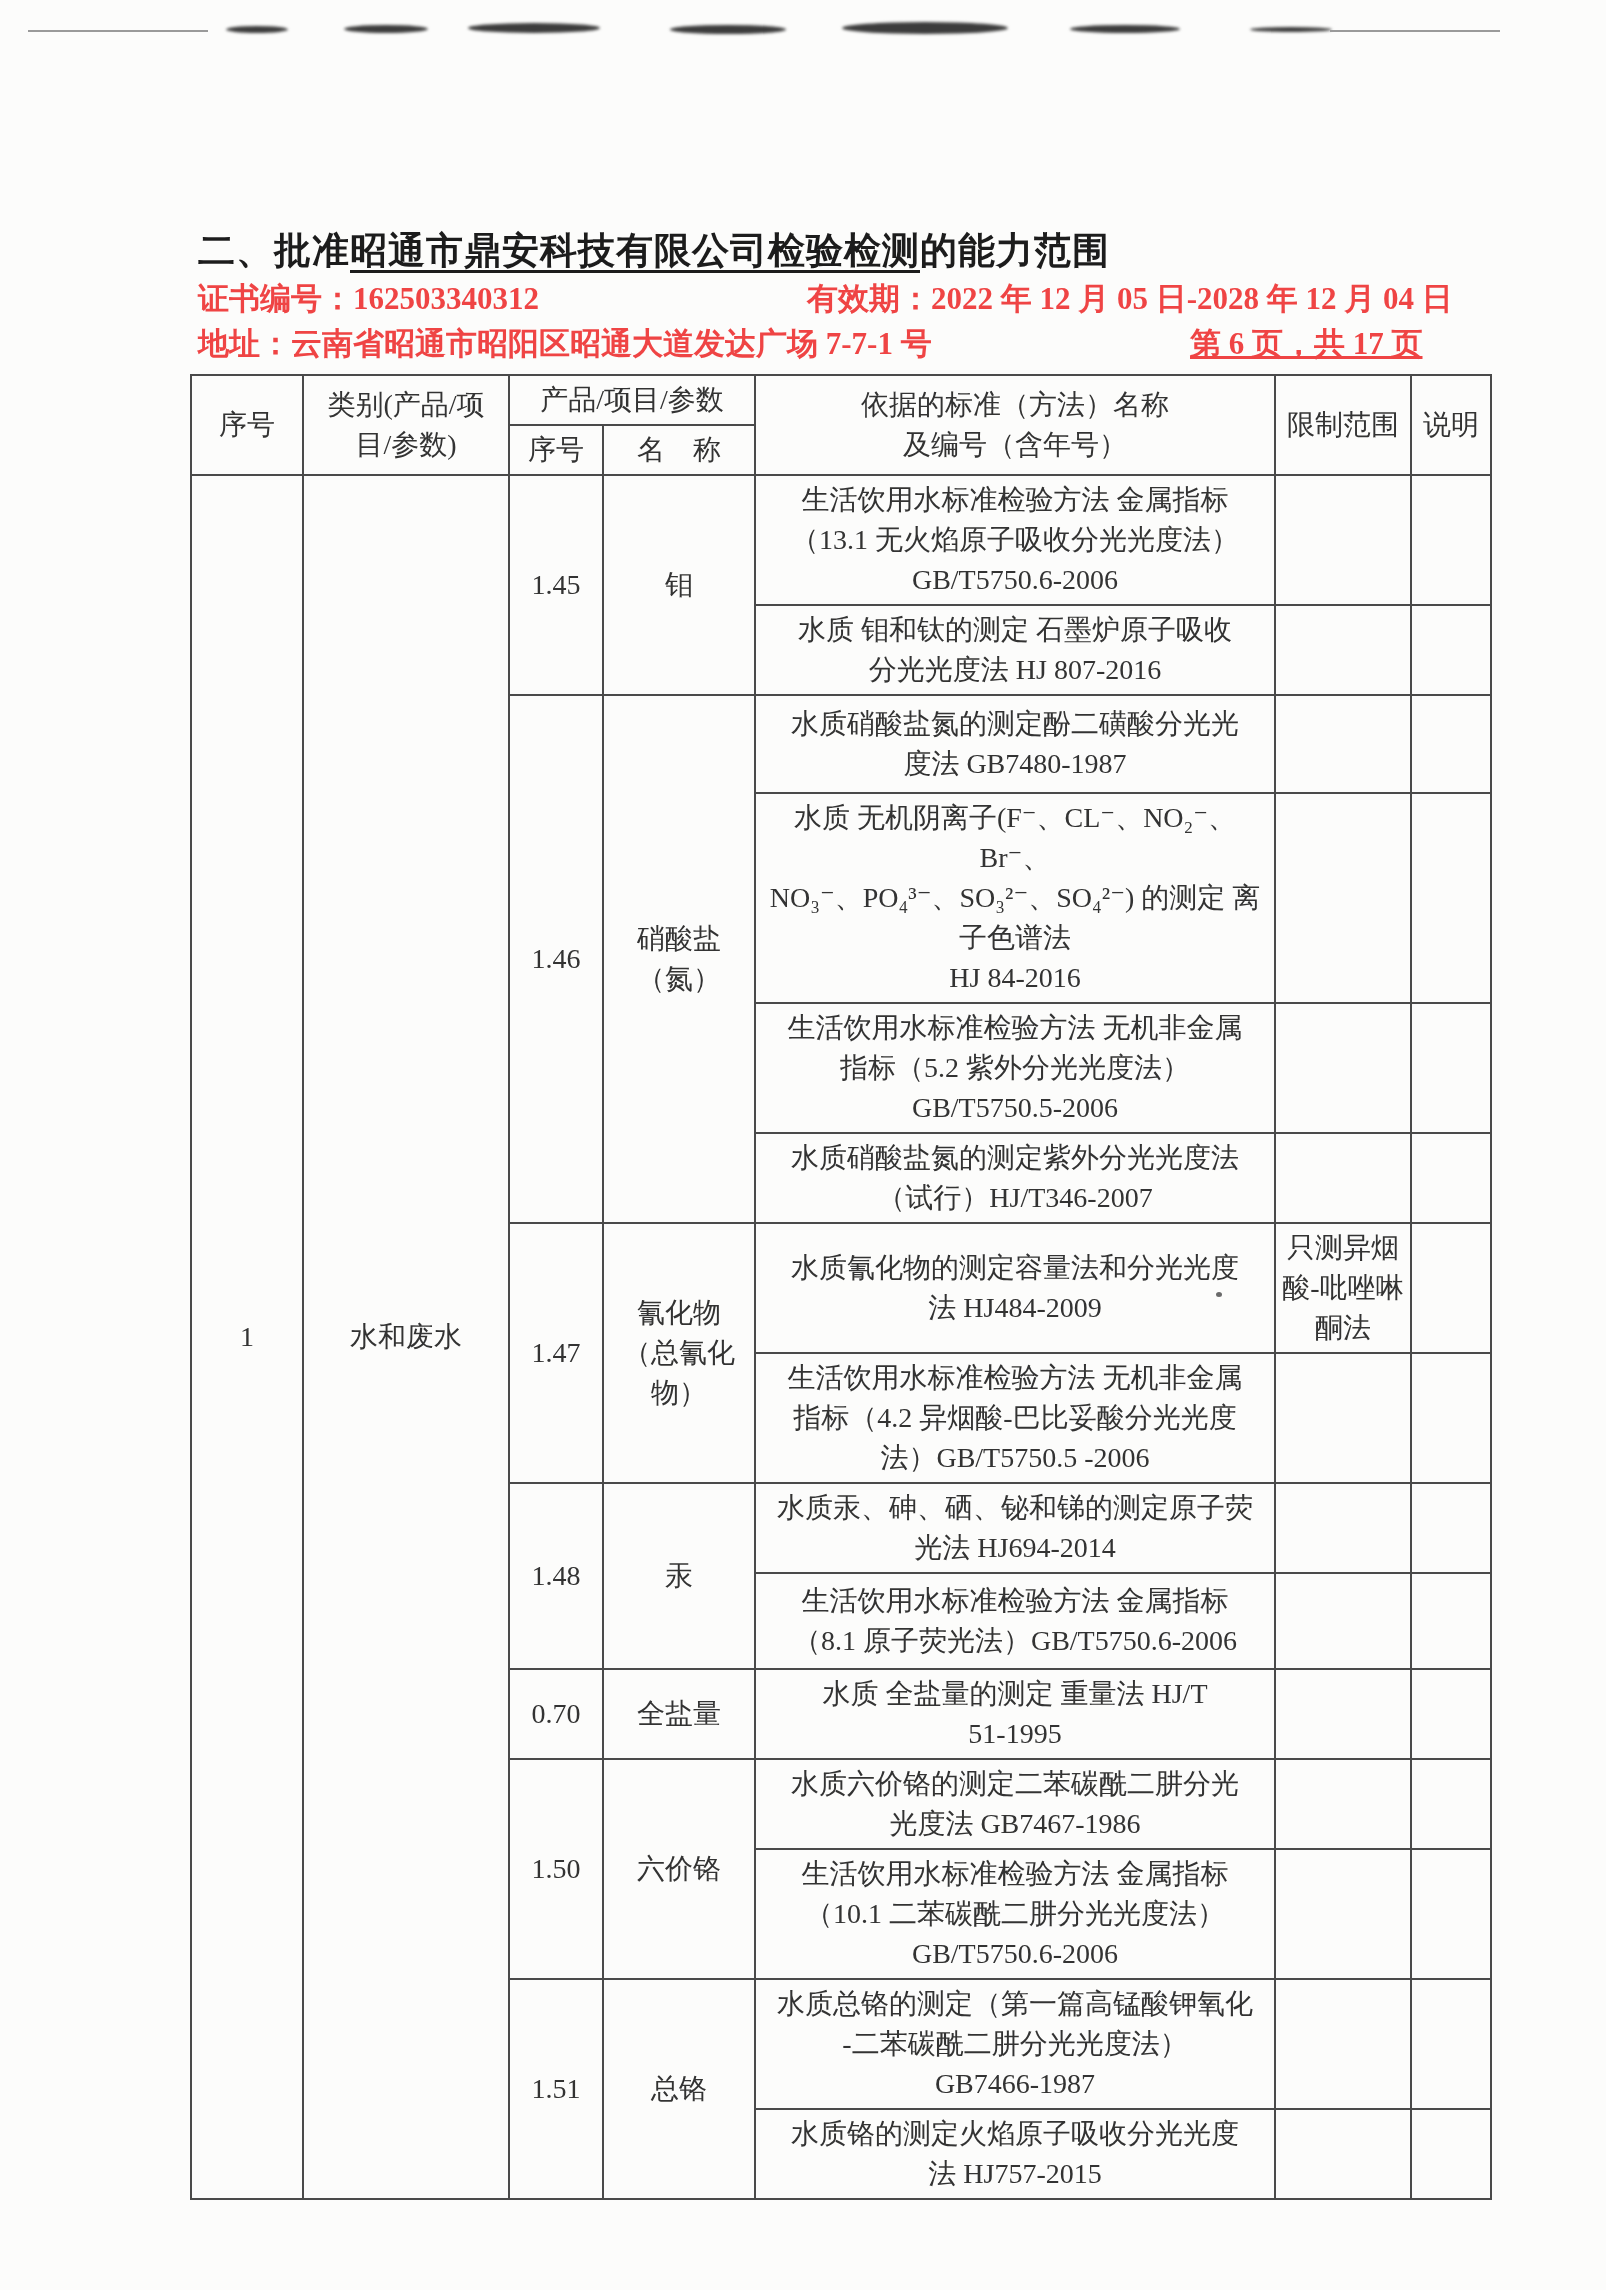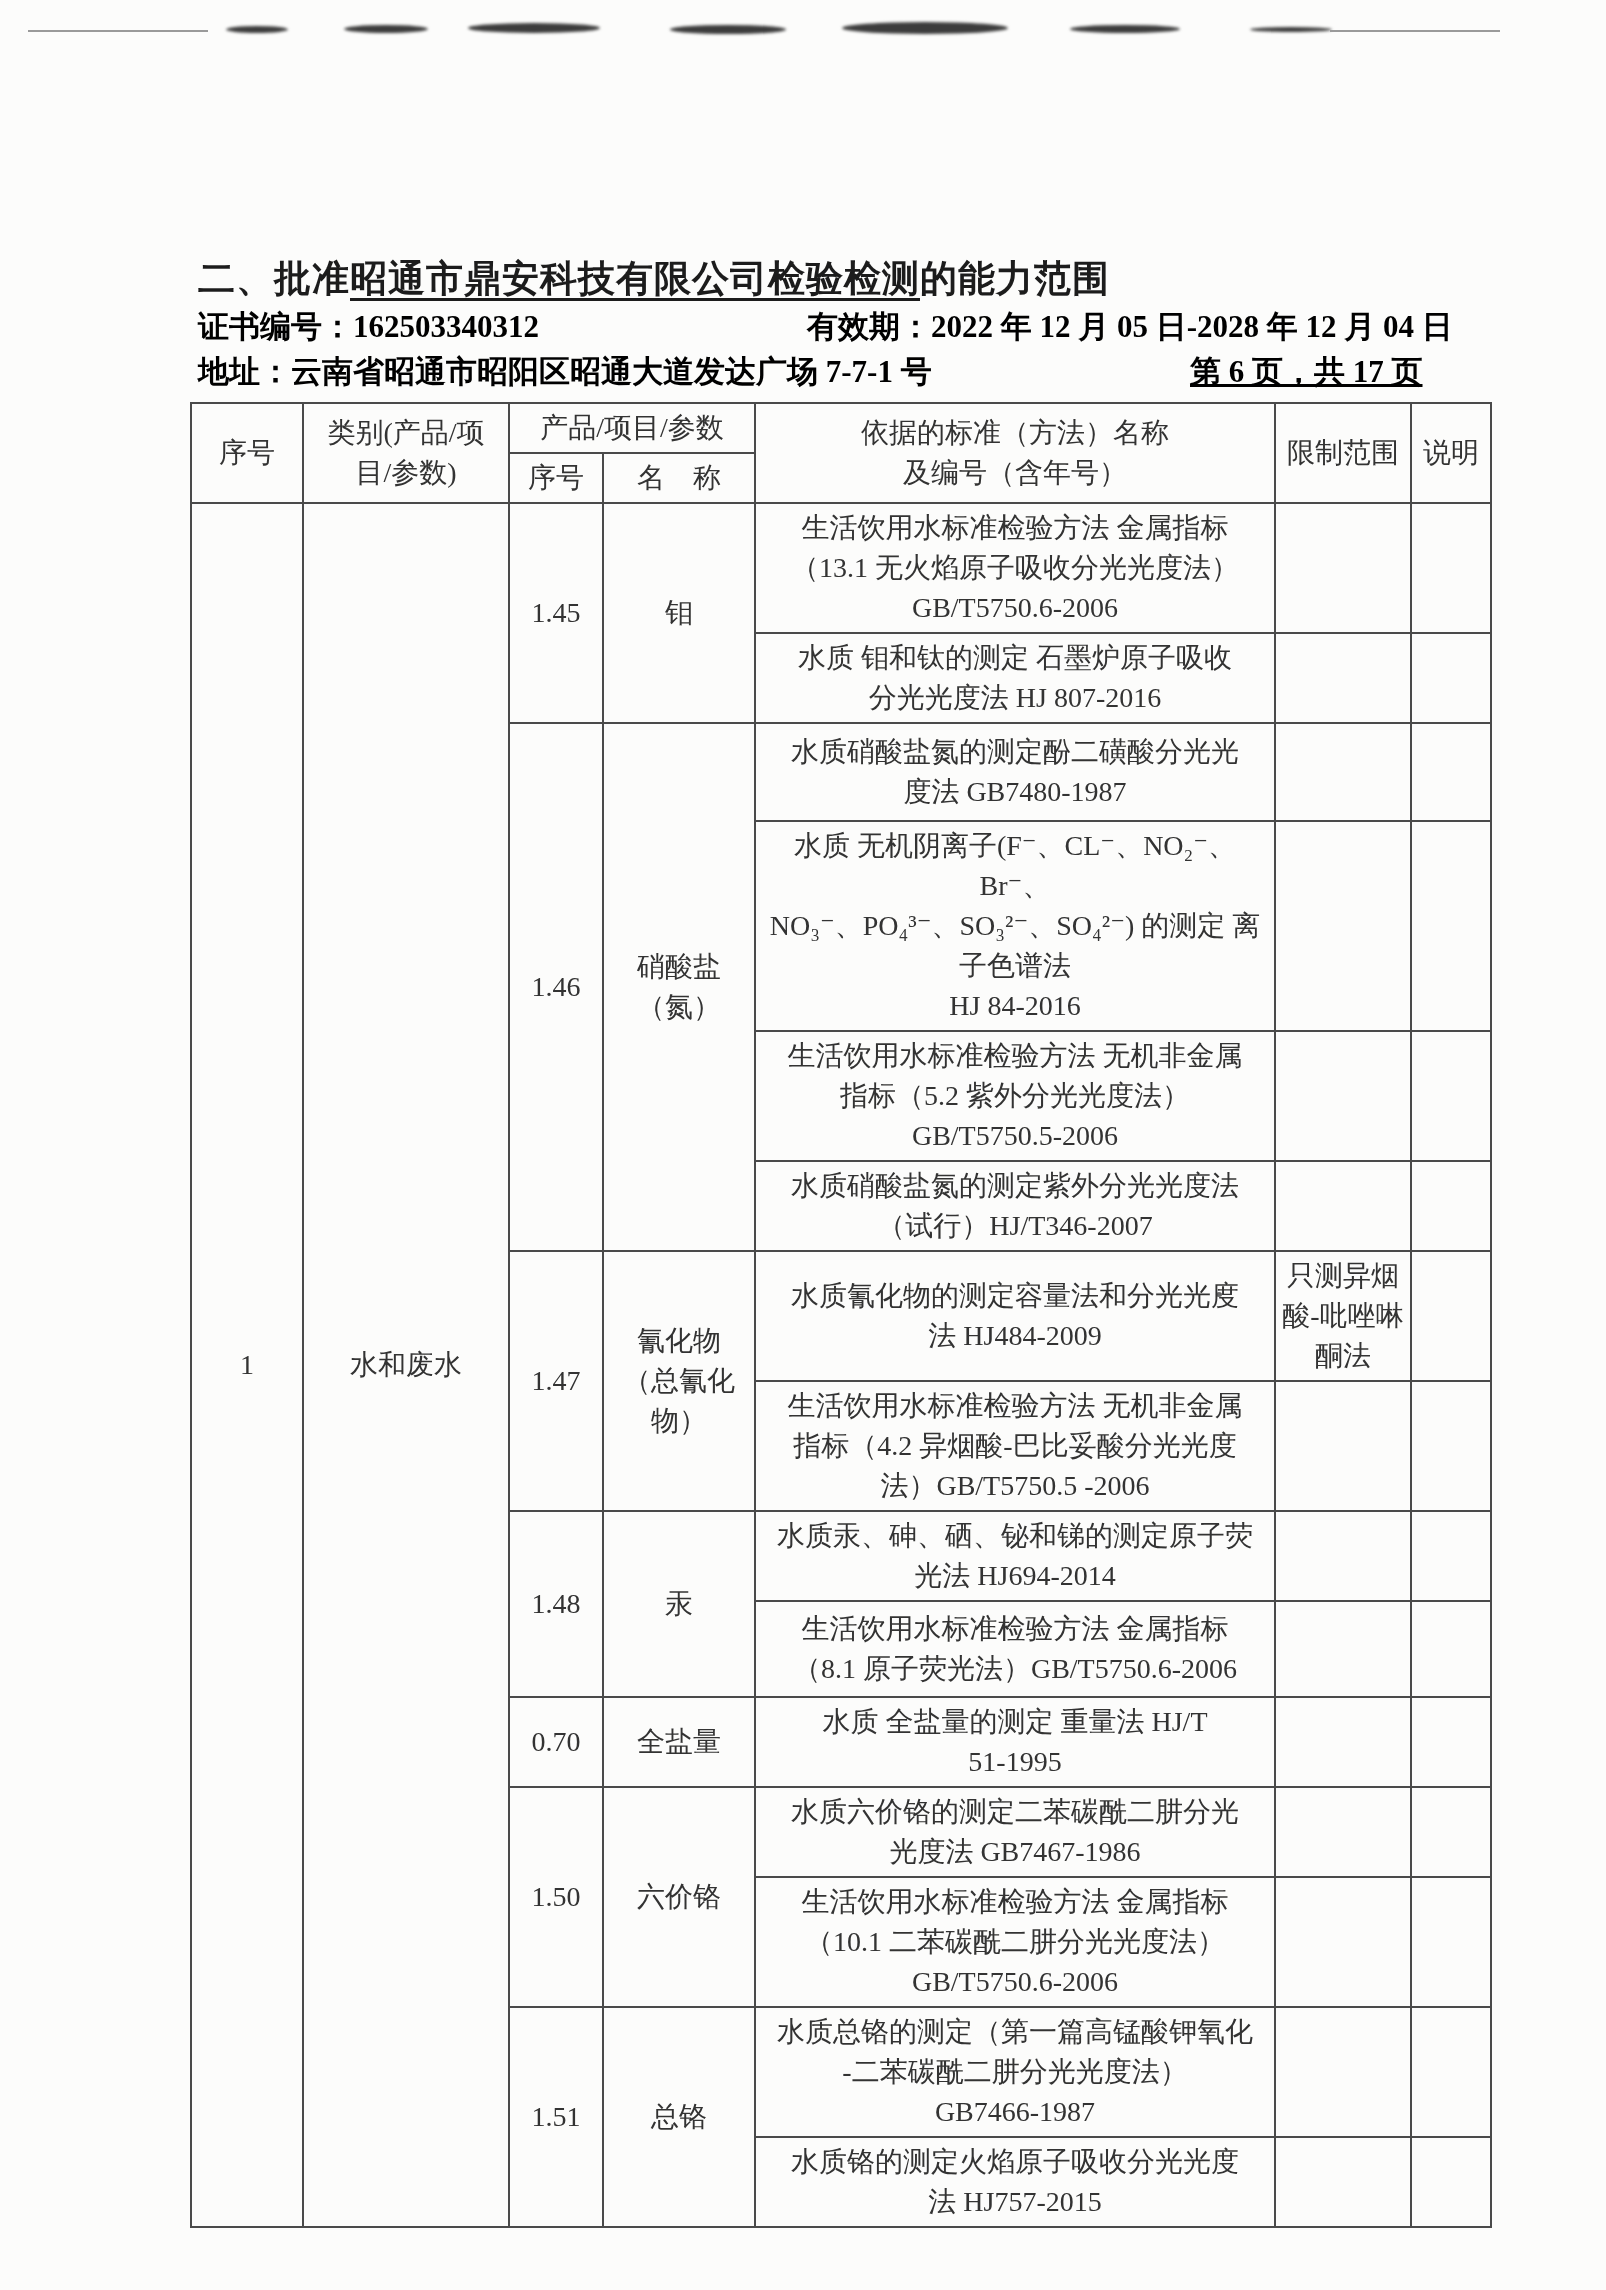--- a/index.html
+++ b/index.html
@@ -28,42 +28,42 @@
     filter:blur(0.5px);
   }
   .speck {
     position:absolute;
     width:6px; height:5px;
     background:#6a6a6a;
     border-radius:50%;
     filter:blur(0.5px);
   }
 
-  .doc { position:absolute; left:190px; top:226px; width:1300px;margin-top:28px; }
+  .doc { position:absolute; left:190px; top:226px; width:1300px; }
 
   .title-line {
     margin-left:8px;
     font-size:37px;
     font-weight:bold;
     color:#1c1c1c;
     letter-spacing:1px;
     height:52px;
     white-space:nowrap;
   }
   .title-underline {
     text-decoration:underline;
     text-decoration-thickness:3px;
     text-underline-offset:7px;
   }
   .meta-line {
     position:relative;
     height:45px;
     font-size:31px;
     font-weight:bold;
-    color:#000000;
+    color:#ef4444;
     white-space:nowrap;
   }
   .meta-cert   { position:absolute; left:8px;    top:0; }
   .meta-valid  { position:absolute; left:617px;  top:0; }
   .meta-addr   { position:absolute; left:8px;    top:0; }
   .meta-page   { position:absolute; left:1000px; top:0;text-decoration:underline; }
 
   table.cap {
     margin-top:6px;
     border-collapse:collapse;

